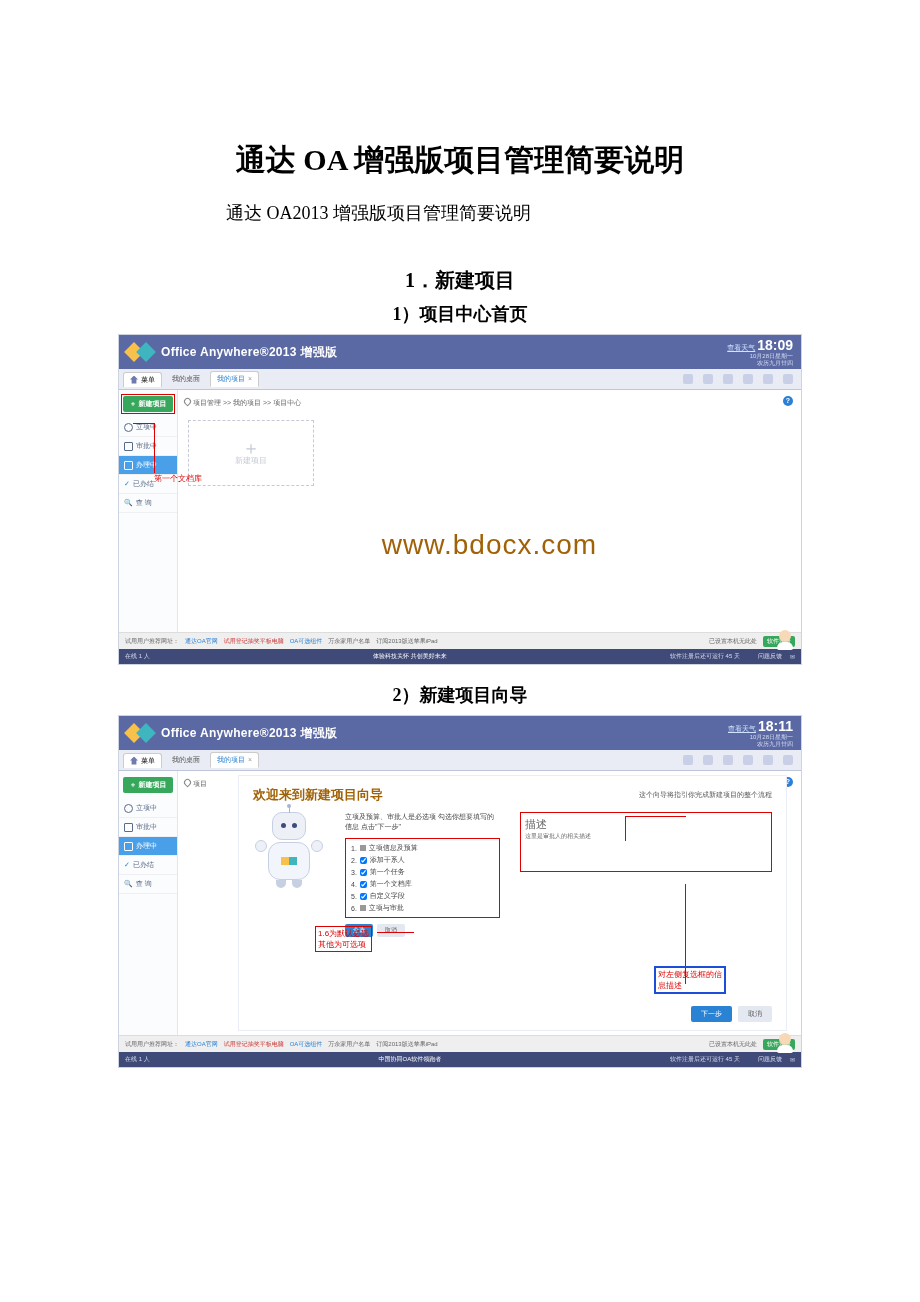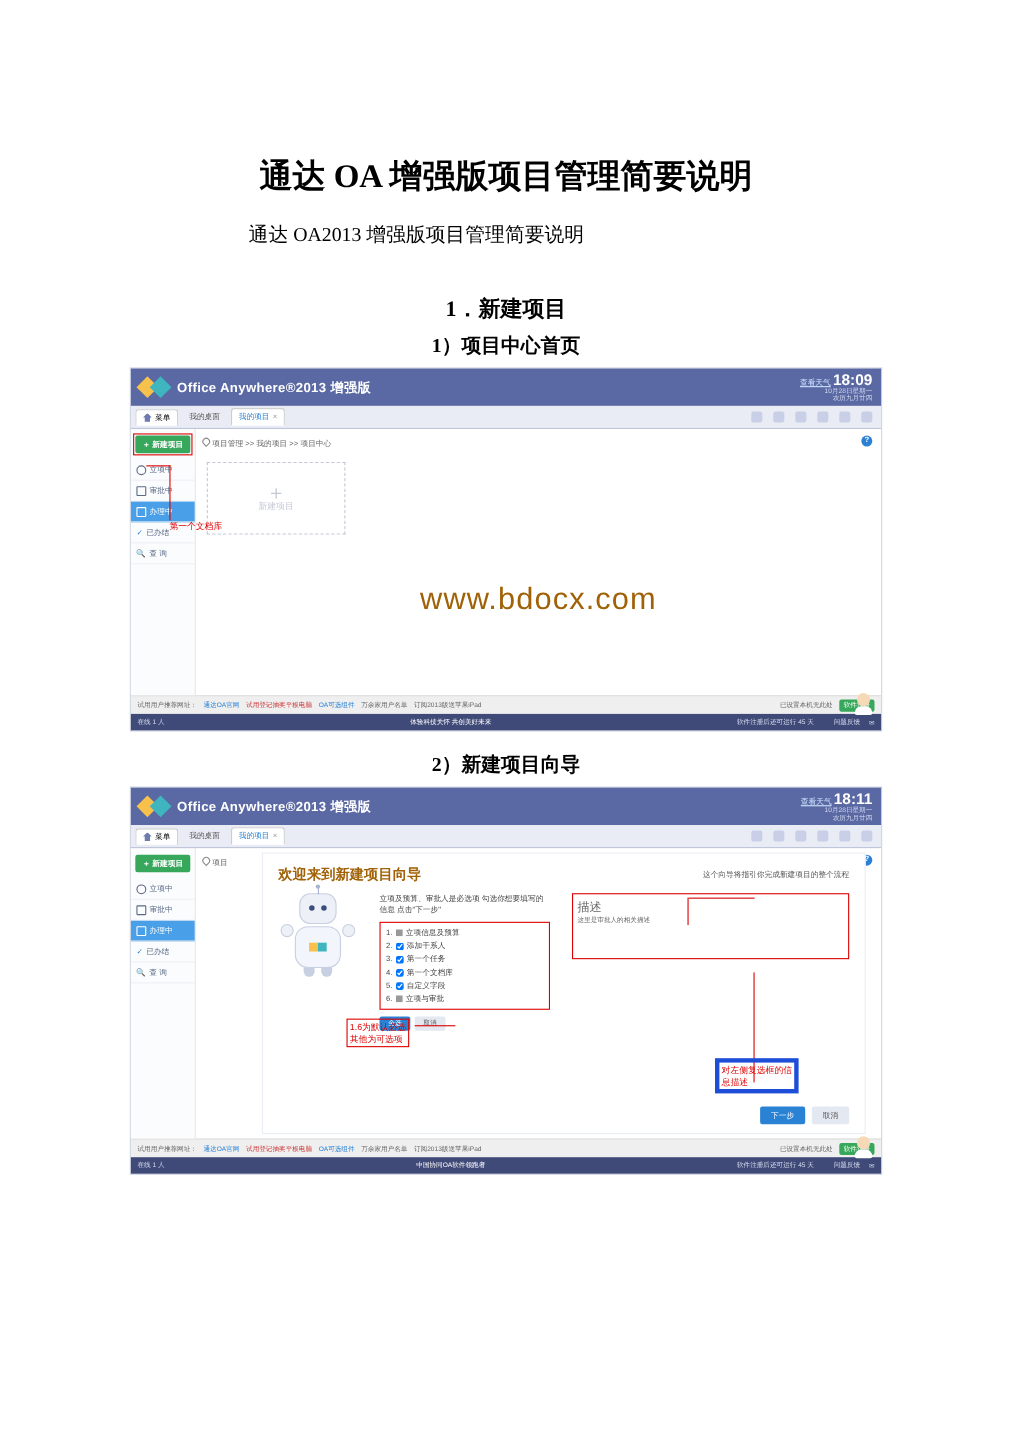--- a/index.html
+++ b/index.html
@@ -306,21 +306,21 @@
             </div>
           </div>
           <div class="wiz-foot">
             <button class="wiz-btn">下一步</button>
             <button class="wiz-btn sec">取消</button>
           </div>
 
           <div class="annot-red" style="left:76px;top:150px;border:1px solid #d00;padding:1px 2px;white-space:pre;">1.6为默认必选
 其他为可选项</div>
           <div class="redline" style="left:138px;top:156px;width:37px;"></div>
-          <div class="annot-red" style="right:60px;bottom:36px;border:4px solid #1d4ed8;padding:1px 2px;width:64px;margin-top:43px;">对左侧复选框的信息描述</div>
+          <div class="annot-red" style="right:60px;bottom:36px;border:2px solid #1d4ed8;padding:1px 2px;width:64px;margin-top:43px;">对左侧复选框的信息描述</div>
           <div class="redline v" style="right:100px;top:108px;height:100px;"></div>
           <div class="redline" style="right:100px;top:40px;width:60px;"></div>
           <div class="redline v" style="right:160px;top:40px;height:25px;"></div>
         </div>
       </div>
     </div>
     <div class="linkbar">
       <span>试用用户推荐网址：</span>
       <span class="lnk">通达OA官网</span>
       <span class="red">试用登记抽奖平板电脑</span>

